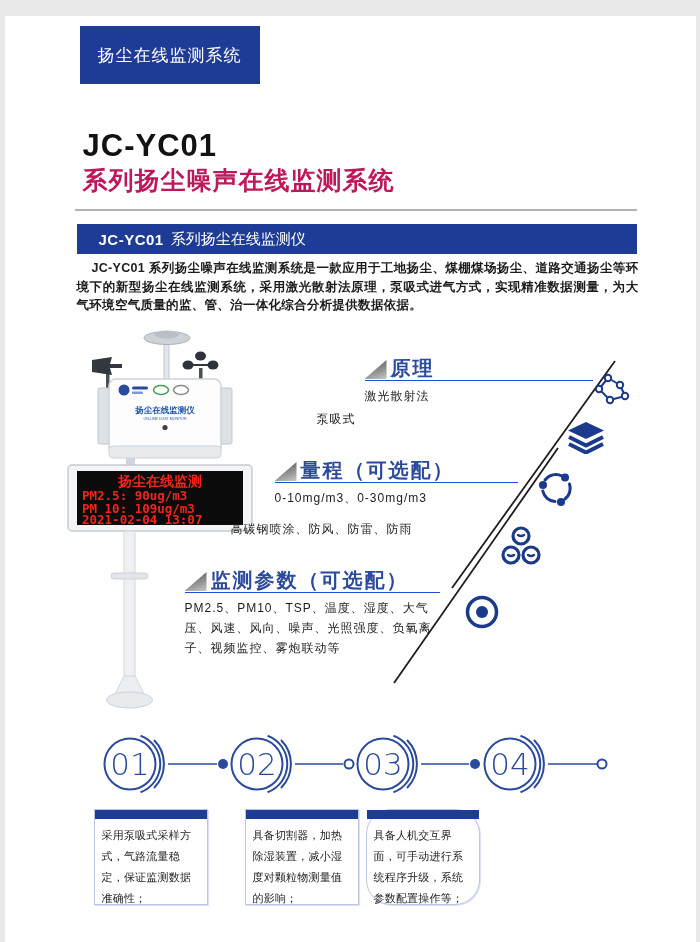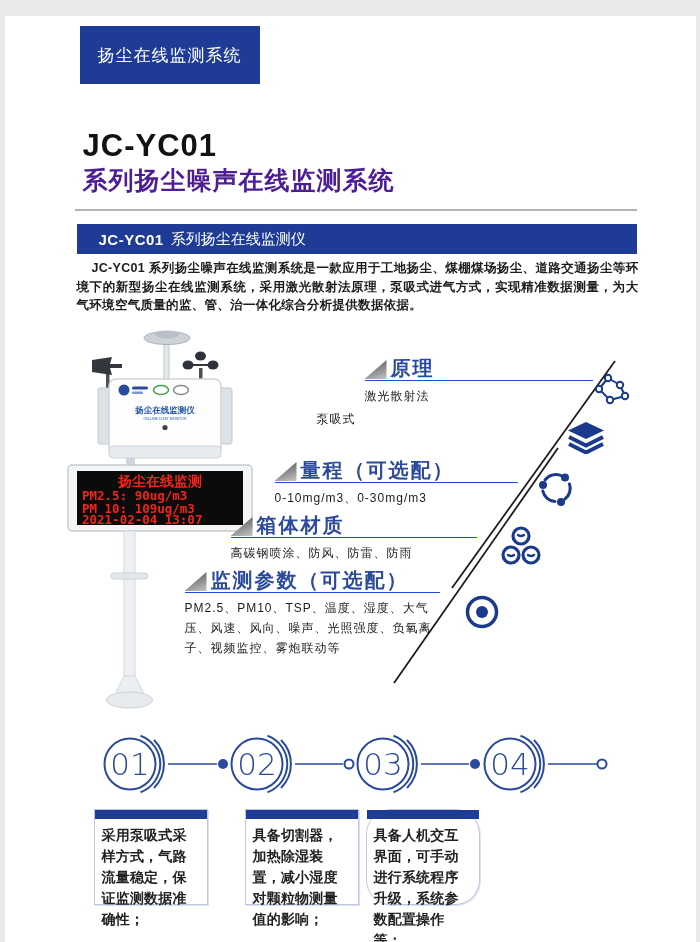--- a/index.html
+++ b/index.html
@@ -8,21 +8,21 @@
 
   
   .badge{position:absolute;left:75px;top:10px;width:180px;height:58px;
          display:flex;align-items:center;justify-content:center;
          color:#fff;font-size:17px;letter-spacing:1px;}
 
   
   .title-model{position:absolute;left:78px;top:112px;font-size:31px;font-weight:bold;
                color:#121212;letter-spacing:1px;}
   .title-series{position:absolute;left:78px;top:148px;font-size:25px;font-weight:bold;
-                color:#4c1d95;letter-spacing:1px;}
+                color:#be185d;letter-spacing:1px;}
   .divider{position:absolute;left:70px;top:193px;width:562px;height:0;
            border-top:2px solid #b3b3b3;}
 
   
   .section-banner{position:absolute;left:72px;top:208px;width:560px;height:30px;
                   display:flex;align-items:center;color:#fff;font-size:15px;}
   .section-banner .model{font-weight:bold;margin-left:22px;letter-spacing:.5px;}
   .section-banner .rest{margin-left:7px;}
 
   
@@ -39,21 +39,21 @@
             clip-path:polygon(100% 0,100% 100%,0 100%);}
   .spec-title{font-size:20px;font-weight:bold;color:#2b4a9c;letter-spacing:2px;
               line-height:22px;white-space:nowrap;}
   .spec-value{margin-top:5px;font-size:12px;font-weight:normal;color:#1c1c1c;
               letter-spacing:1px;line-height:20px;}
 
   
   .step-box{position:absolute;top:793px;width:114px;height:96px;background:#fff;
             border:1px solid #bcc6e2;box-sizing:border-box;box-shadow:1px 1px 0 #dde2f0;}
   .step-box .bar{height:9px;background:#1e3c96;}
-  .step-box .txt{padding:6px 7px 0 7px;font-size:14px;font-weight:bold;color:#222;
+  .step-box .txt{padding:6px 7px 0 7px;font-size:11px;font-weight:normal;color:#222;
                  line-height:21px;letter-spacing:.2px;}
 
   svg{display:block;}
   .abs{position:absolute;}
 </style>
 </head>
 <body>
 
 <div class="page">
 
@@ -186,24 +186,20 @@
 
   <div class="spec-item" style="left:270px;top:443px;width:243px;">
     <div class="spec-head">
       <span class="spec-tri"></span>
       <span class="spec-title">量程（可选配）</span>
     </div>
     <div class="spec-value">0-10mg/m3、0-30mg/m3</div>
   </div>
 
   <div class="spec-item" style="left:226px;top:498px;width:246px;">
-    <div class="spec-head">
-      <span class="spec-tri"></span>
-      <span class="spec-title">箱体材质</span>
-    </div>
     <div class="spec-value">高碳钢喷涂、防风、防雷、防雨</div>
   </div>
 
   <div class="spec-item" style="left:180px;top:553px;width:255px;">
     <div class="spec-head">
       <span class="spec-tri"></span>
       <span class="spec-title">监测参数（可选配）</span>
     </div>
     <div class="spec-value">PM2.5、PM10、TSP、温度、湿度、大气压、风速、风向、噪声、光照强度、负氧离子、视频监控、雾炮联动等</div>
   </div>

